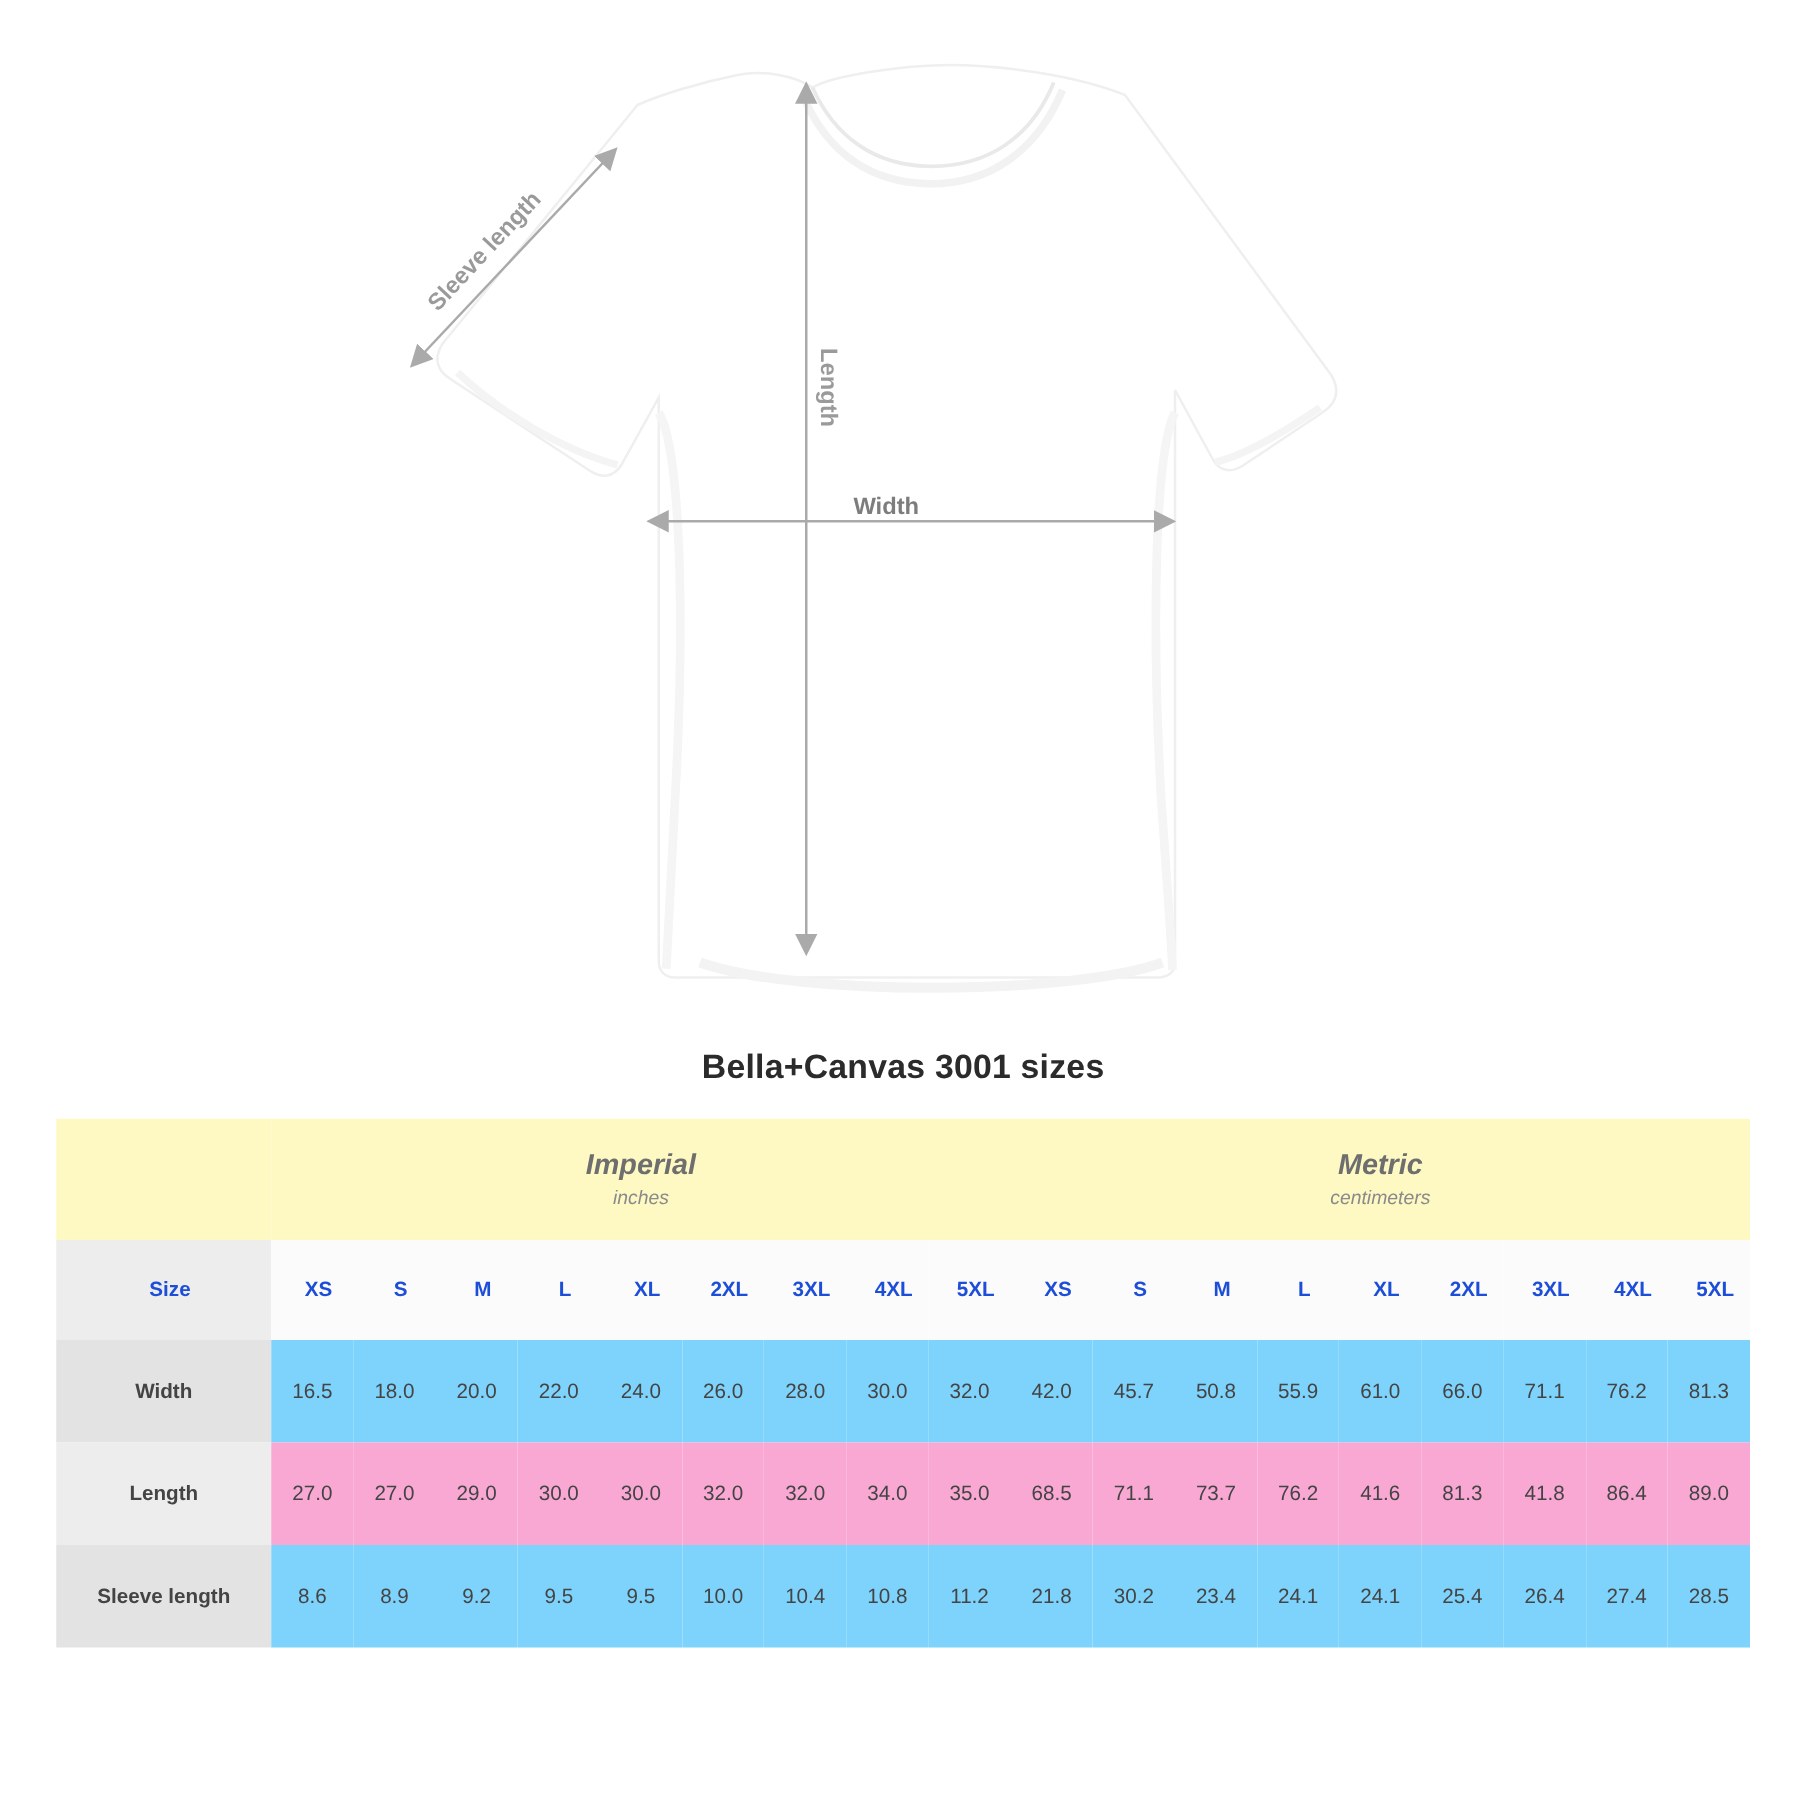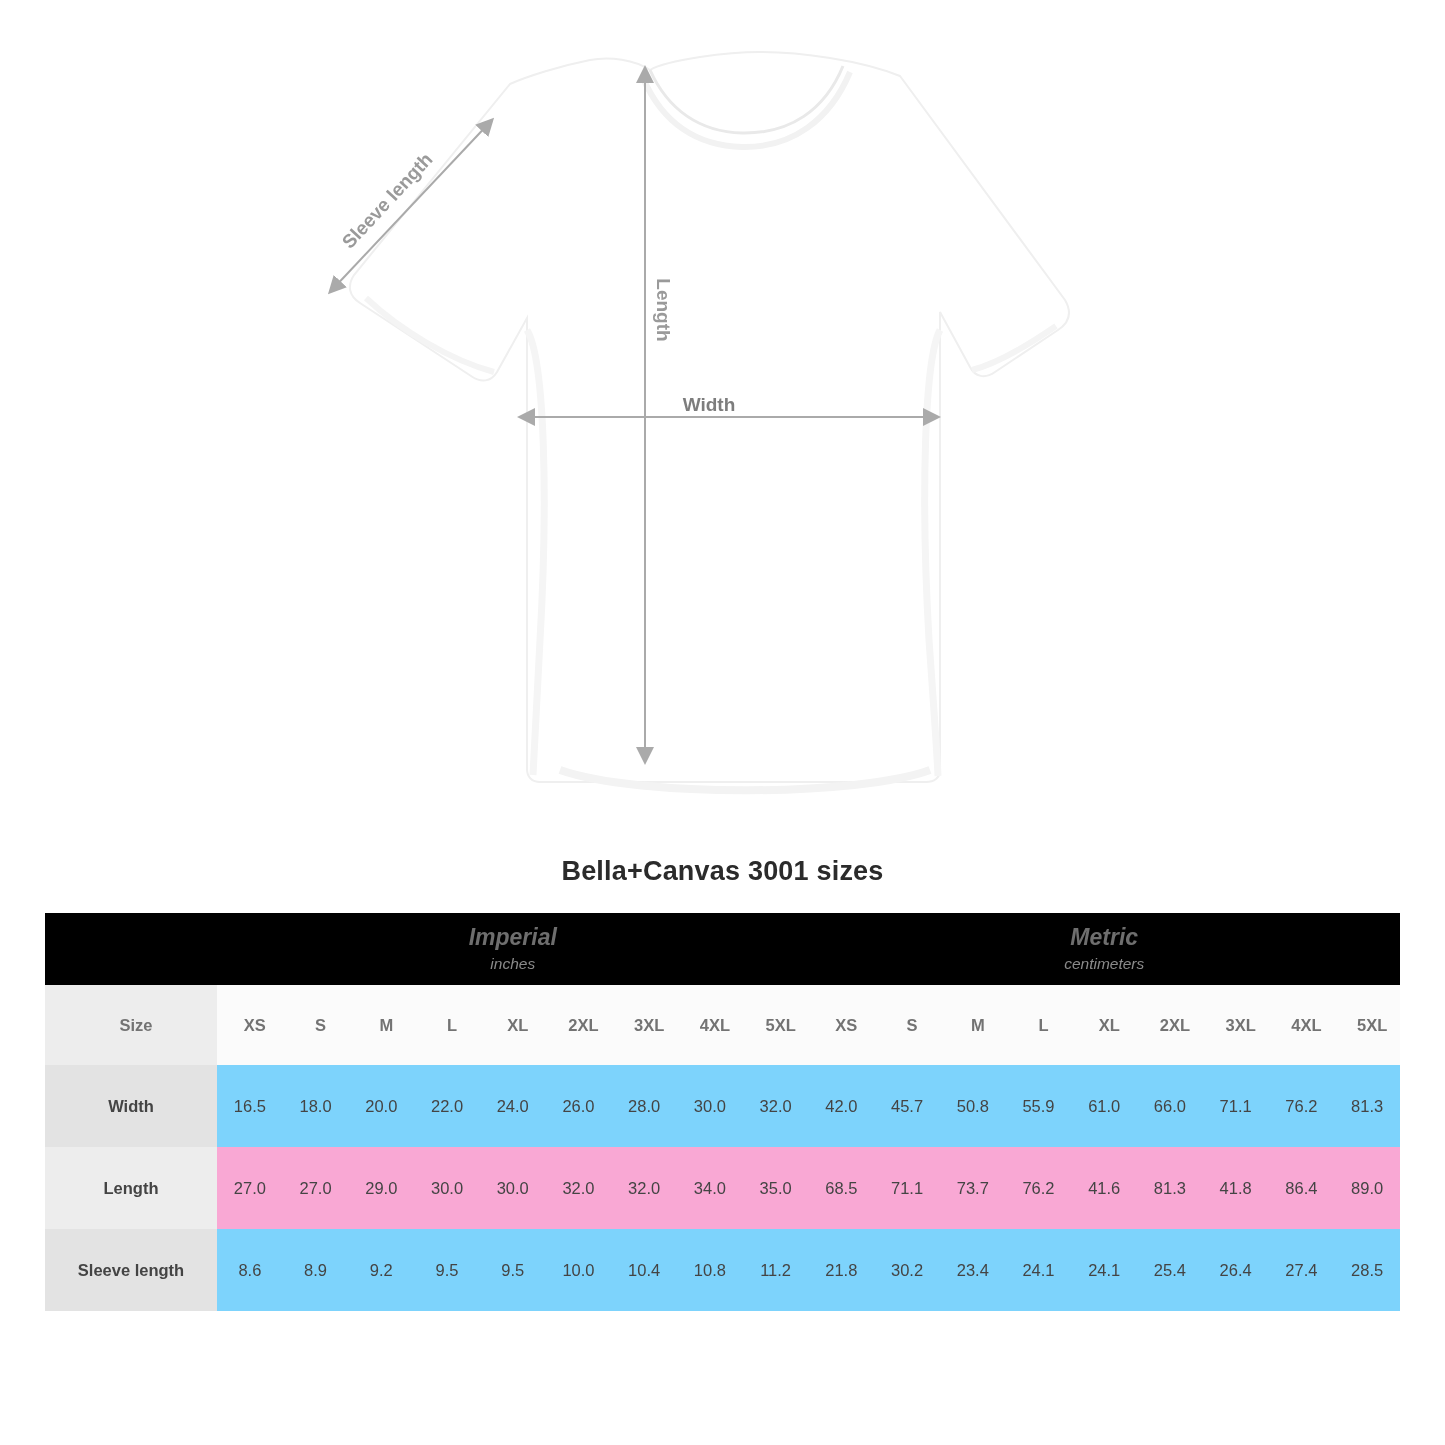--- a/index.html
+++ b/index.html
@@ -29,21 +29,21 @@
   }
   .tee-svg {
     position: absolute;
     left: 0;
     top: 0;
   }
 
   
   .title-block {
     text-align: center;
-    margin-top: 26px;
+    margin-top: 8px;
   }
   .chart-title {
     font-size: 27px;
     font-weight: bold;
     color: #2b2b2b;
     letter-spacing: 0.2px;
   }
   .chart-note {
     font-size: 16.5px;
     font-style: italic;
@@ -63,22 +63,22 @@
   table.size-table td,
   table.size-table th {
     text-align: center;
     vertical-align: middle;
     font-size: 16.5px;
     color: #444444;
     padding: 0;
     border: none;
   }
   .unit-header td {
-    height: 72px;
-    background: #000000;
+    height: 97px;
+    background: #fef9c3;
   }
   .unit-name {
     font-size: 23px;
     font-weight: bold;
     font-style: italic;
     color: #6e6e6e;
     line-height: 1.05;
   }
   .unit-sub {
     font-size: 15.5px;
@@ -88,21 +88,21 @@
   }
   .row-label {
     font-weight: bold;
     color: #4a4a4a;
     font-size: 16.5px;
   }
   tr.head-row td {
     height: 80px;
     background: #fbfbfb;
     font-weight: bold;
-    color: #737373;
+    color: #1d4ed8;
     padding-left: 10px;
   }
   tr.head-row td.rowhead {
     background: #ededed;
   }
   tr.data-row td {
     height: 82px;
   }
   tr.r-odd td { background: #7dd3fc; }
   tr.r-even td { background: #f9a8d4; }

